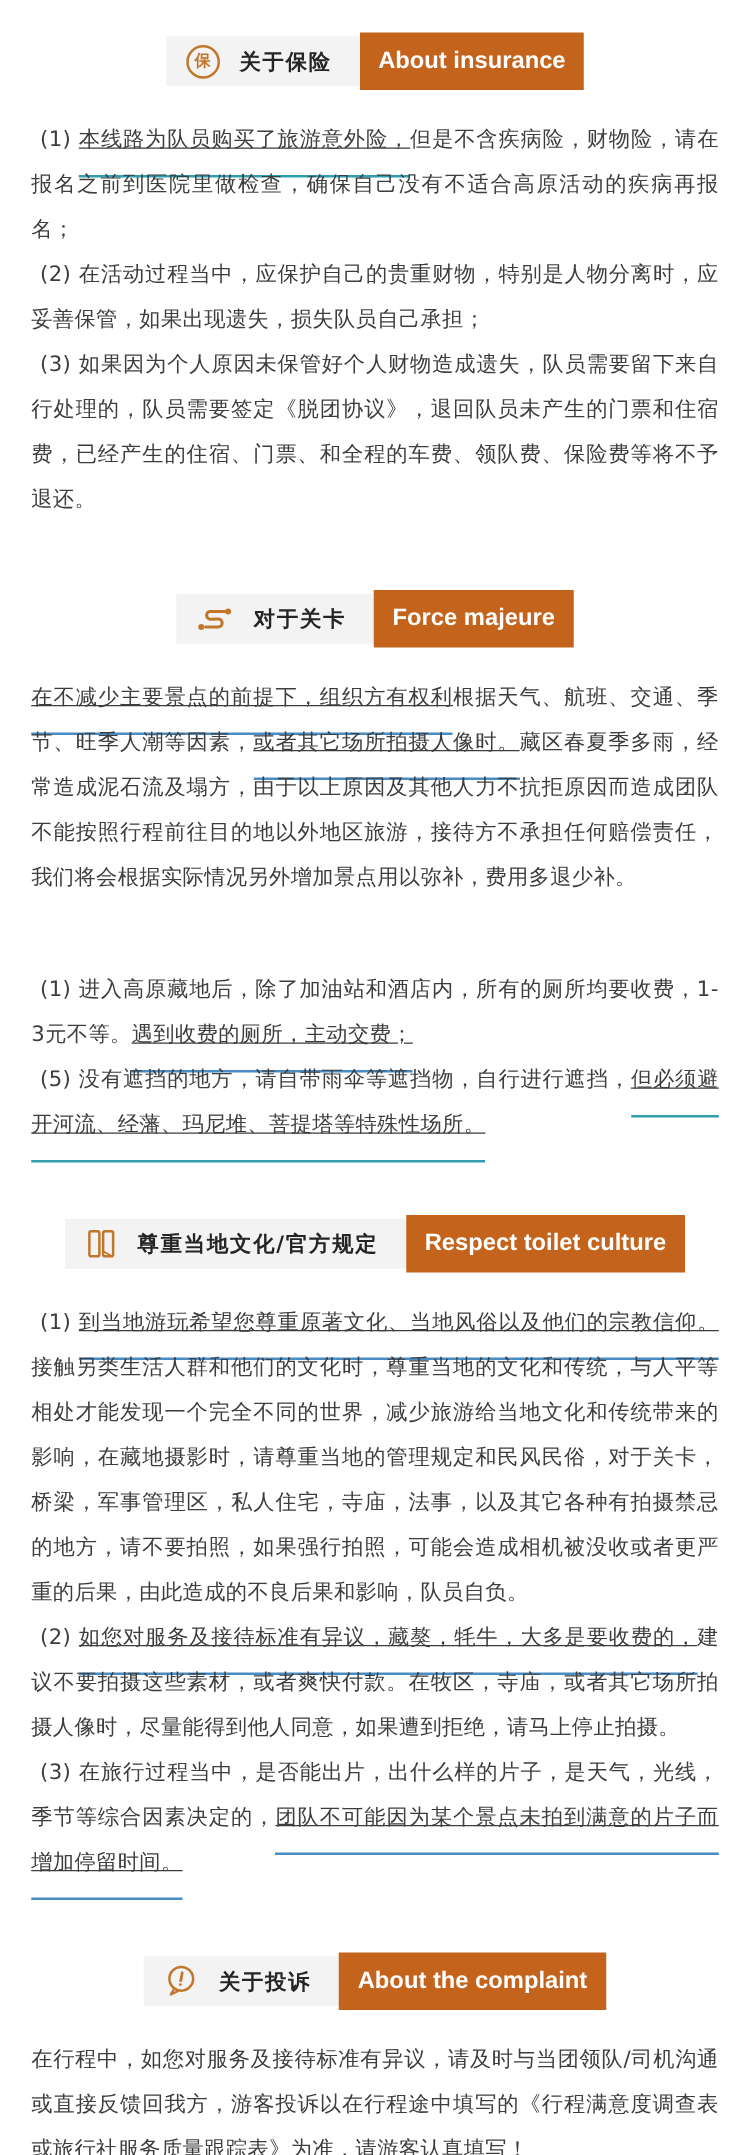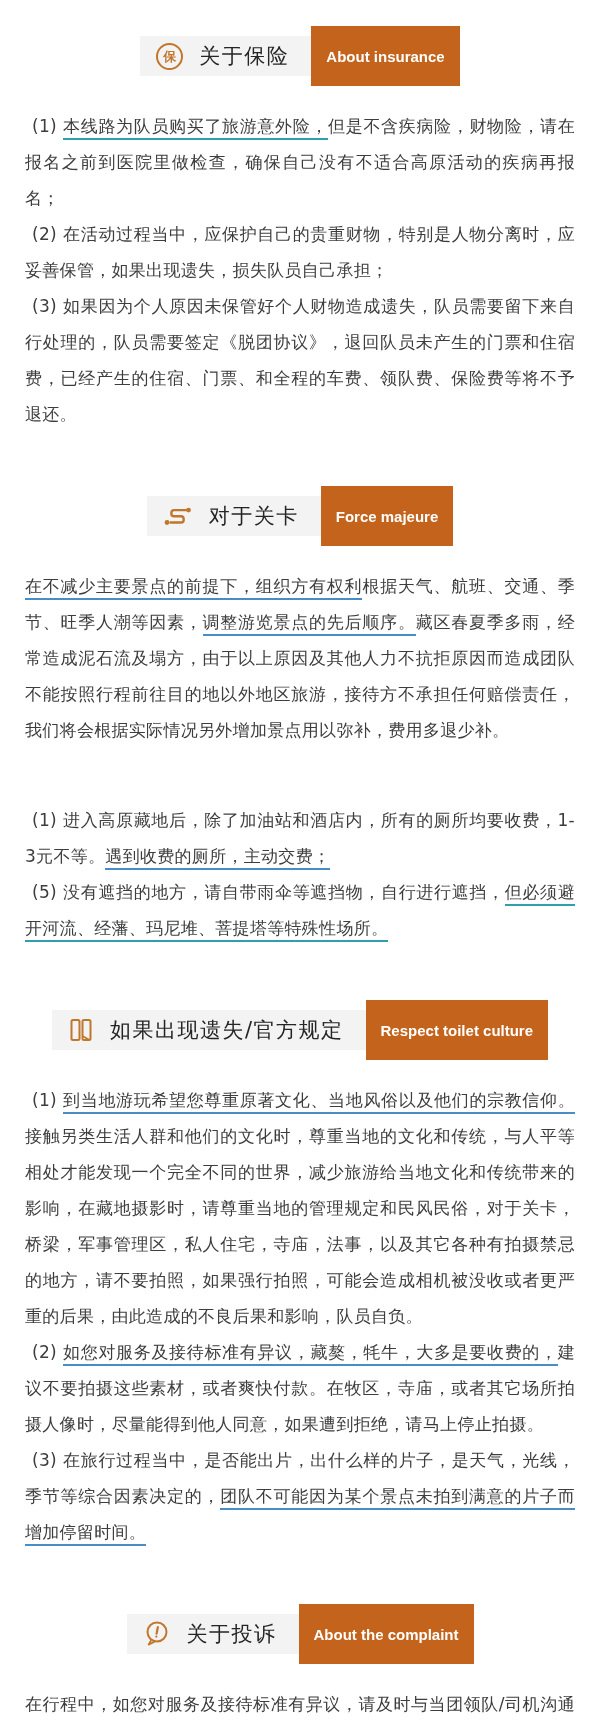--- a/index.html
+++ b/index.html
@@ -20,41 +20,41 @@
   }
   .content{padding:26px 25px 0 25px;}
   .sec{margin-bottom:54px;}
   .sec:last-child{margin-bottom:0;}
   .hdr{display:flex;justify-content:center;align-items:center;margin-bottom:22px;}
   .band{
     display:flex;align-items:center;gap:16px;
     background:var(--band);height:40px;padding:0 22px 0 16px;
   }
   .title{
-    font-size:21px;font-weight:400;color:var(--title);
+    font-size:17px;font-weight:700;color:var(--title);
     letter-spacing:1.5px;white-space:nowrap;
   }
   .badge{
-    display:flex;align-items:center;height:60px;padding:0 15px;
+    display:flex;align-items:center;height:46px;padding:0 15px;
     background:var(--accent);color:#ffffff;
     font-family:"Liberation Sans",sans-serif;
-    font-size:15px;font-weight:600;white-space:nowrap;
+    font-size:19px;font-weight:600;white-space:nowrap;
   }
   .icon{display:inline-flex;align-items:center;justify-content:center;color:var(--icon);}
   .icon svg{display:block;}
   .circle-icon{
     width:27px;height:27px;border:2px solid var(--icon);border-radius:50%;
     color:var(--icon);font-size:13px;font-weight:700;line-height:1;
   }
   .para{
     margin:0;font-size:17px;line-height:36px;color:var(--text);
     text-align:justify;letter-spacing:0.3px;
   }
   .para.num{text-indent:7px;}
-  .u{padding-bottom:2px;}
+  .u{padding-bottom:18px;text-decoration:underline;}
   .u-blue{border-bottom:2px solid var(--u-blue);}
   .u-teal{border-bottom:2px solid var(--u-teal);}
 </style>
 </head>
 <body style="background: rgb(255, 255, 255);">
 
 <div class="content">
     <section class="sec">
       <div class="hdr">
         <div class="band">
@@ -74,37 +74,37 @@
             <svg width="30" height="24" viewBox="0 0 30 24" fill="none">
               <circle cx="4" cy="18.5" r="2.4" fill="currentColor"></circle>
               <path d="M7.5 18.5 h10.5 c3.6 0 3.6 -6.2 0 -6.2 h-7 c-3.6 0 -3.6 -6.2 0 -6.2 h12" stroke="currentColor" stroke-width="2.4" stroke-linecap="round"></path>
               <circle cx="25.5" cy="6.1" r="2.4" fill="currentColor"></circle>
             </svg>
           </span>
           <span class="title">对于关卡</span>
         </div>
         <span class="badge">Force majeure</span>
       </div>
-      <p class="para"><span class="u u-blue">在不减少主要景点的前提下，组织方有权利</span><span>根据天气、航班、交通、季节、旺季人潮等因素，</span><span class="u u-blue">调整游览景点的先后顺序。</span><span>藏区春夏季多雨，经常造成泥石流及塌方，由于以上原因及其他人力不抗拒原因而造成团队不能按照行程前往目的地以外地区旅游，接待方不承担任何赔偿责任，我们将会根据实际情况另外增加景点用以弥补，费用多退少补。</span></p>
+      <p class="para"><span class="u u-blue">在不减少主要景点的前提下，组织方有权利</span><span>根据天气、航班、交通、季节、旺季人潮等因素，</span><span class="u u-blue">或者其它场所拍摄人像时。</span><span>藏区春夏季多雨，经常造成泥石流及塌方，由于以上原因及其他人力不抗拒原因而造成团队不能按照行程前往目的地以外地区旅游，接待方不承担任何赔偿责任，我们将会根据实际情况另外增加景点用以弥补，费用多退少补。</span></p>
     </section>
     <section class="sec">
       <p class="para num"><span>(1) 进入高原藏地后，除了加油站和酒店内，所有的厕所均要收费，1-3元不等。</span><span class="u u-blue">遇到收费的厕所，主动交费；</span></p>
       <p class="para num"><span>(5) 没有遮挡的地方，请自带雨伞等遮挡物，自行进行遮挡，</span><span class="u u-teal">但必须避开河流、经藩、玛尼堆、菩提塔等特殊性场所。</span></p>
     </section>
     <section class="sec">
       <div class="hdr">
         <div class="band">
           <span class="icon">
             <svg width="26" height="26" viewBox="0 0 26 26" fill="none" stroke="currentColor" stroke-width="2">
               <rect x="3.5" y="3" width="8" height="20" rx="1.5"></rect>
               <rect x="14.5" y="3" width="8" height="20" rx="1.5"></rect>
               <path d="M14.5 19 l7 4" stroke-width="1.6"></path>
             </svg>
           </span>
-          <span class="title">如果出现遗失/官方规定</span>
+          <span class="title">尊重当地文化/官方规定</span>
         </div>
         <span class="badge">Respect toilet culture</span>
       </div>
       <p class="para num"><span>(1) </span><span class="u u-blue">到当地游玩希望您尊重原著文化、当地风俗以及他们的宗教信仰。</span><span>接触另类生活人群和他们的文化时，尊重当地的文化和传统，与人平等相处才能发现一个完全不同的世界，减少旅游给当地文化和传统带来的影响，在藏地摄影时，请尊重当地的管理规定和民风民俗，对于关卡，桥梁，军事管理区，私人住宅，寺庙，法事，以及其它各种有拍摄禁忌的地方，请不要拍照，如果强行拍照，可能会造成相机被没收或者更严重的后果，由此造成的不良后果和影响，队员自负。</span></p>
       <p class="para num"><span>(2) </span><span class="u u-blue">如您对服务及接待标准有异议，藏獒，牦牛，大多是要收费的，</span><span>建议不要拍摄这些素材，或者爽快付款。在牧区，寺庙，或者其它场所拍摄人像时，尽量能得到他人同意，如果遭到拒绝，请马上停止拍摄。</span></p>
       <p class="para num"><span>(3) 在旅行过程当中，是否能出片，出什么样的片子，是天气，光线，季节等综合因素决定的，</span><span class="u u-blue">团队不可能因为某个景点未拍到满意的片子而增加停留时间。</span></p>
     </section>
     <section class="sec">
       <div class="hdr">
         <div class="band">

